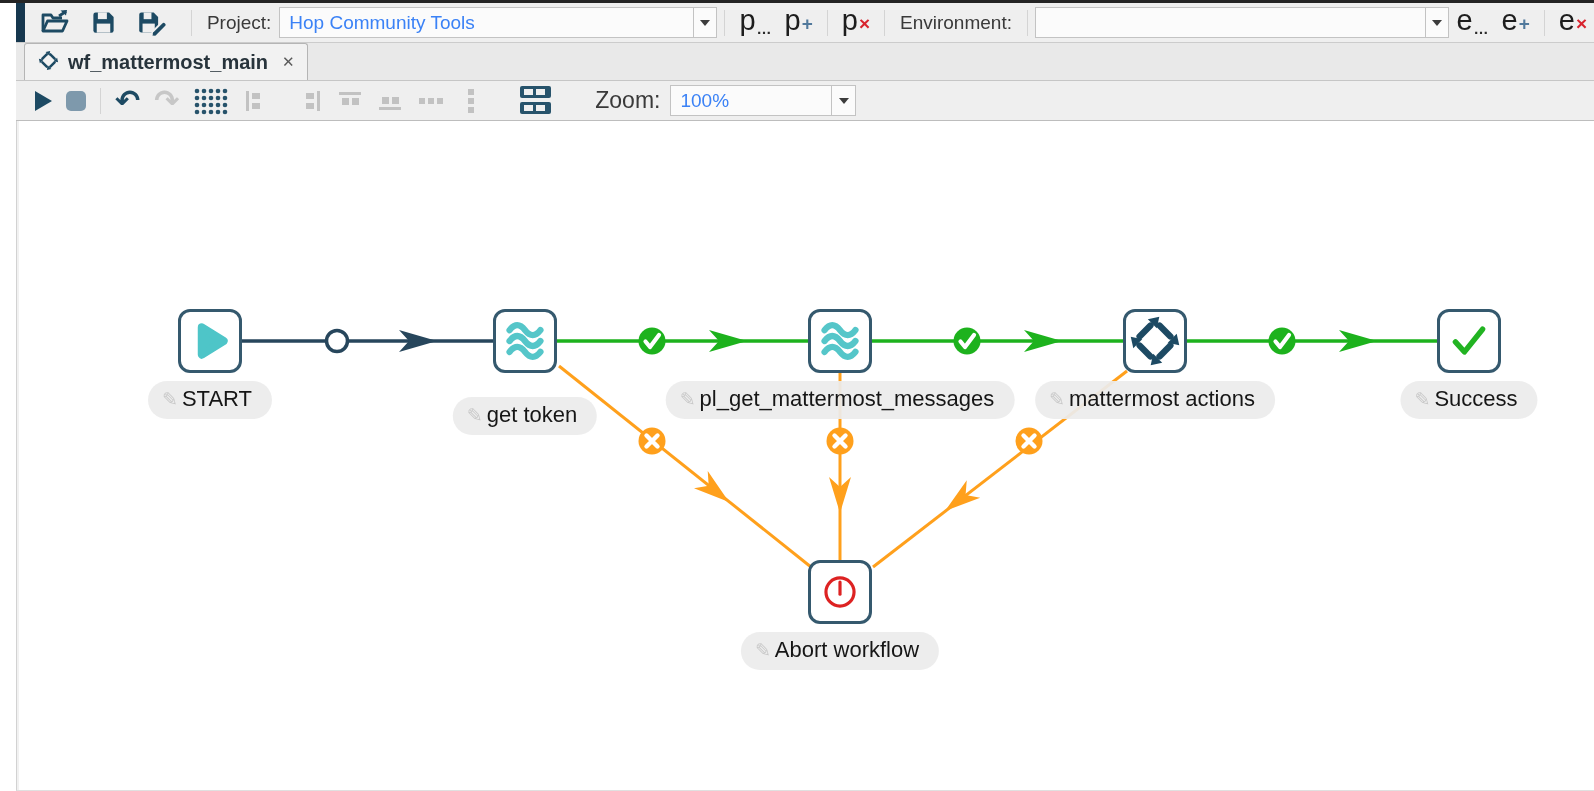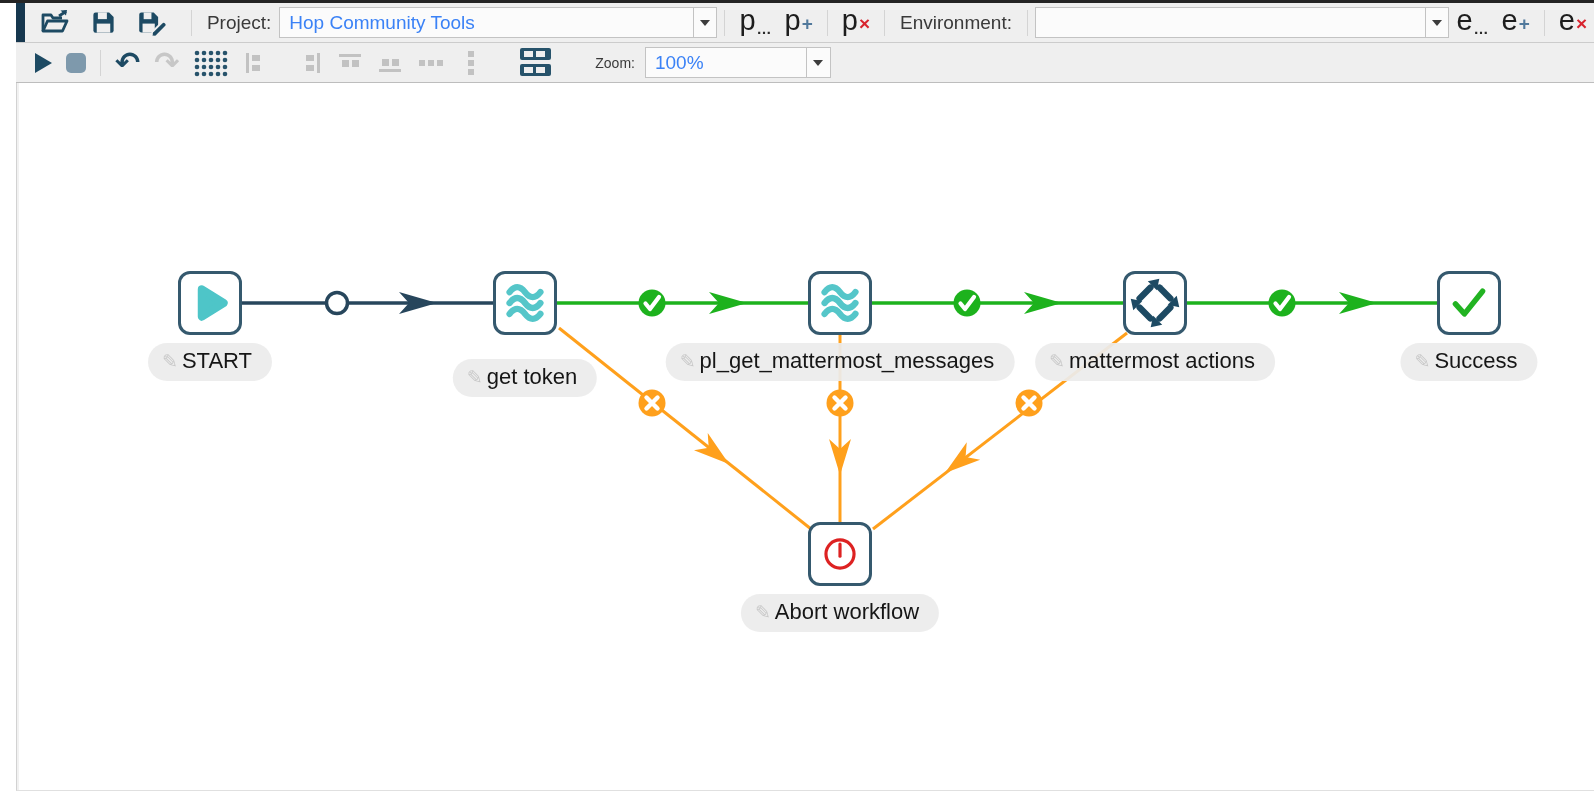--- a/index.html
+++ b/index.html
@@ -43,21 +43,21 @@
   
   .toolbar2 { height:40px; background:#efefef; border-bottom:1px solid #bdbdbd;
     display:flex; align-items:center; padding-left:12px; flex:0 0 auto; }
   .t2-btn { display:flex; align-items:center; justify-content:center;
     padding:0 7px; height:34px; }
   .play-tri { width:0; height:0; border-left:17px solid #1d4a63;
     border-top:10px solid transparent; border-bottom:10px solid transparent; }
   .stop-sq { width:20px; height:20px; background:#7e99ac; border-radius:5px; }
   .undo-glyph { font-size:30px; font-weight:bold; color:#1d4a63; line-height:30px; font-family:"DejaVu Sans",sans-serif; }
   .redo-glyph { font-size:30px; font-weight:bold; color:#c7c7c7; line-height:30px; font-family:"DejaVu Sans",sans-serif; }
-  .zoom-label { font-size:14px; color:#3a3a3a; margin-left:34px; margin-right:10px; }
+  .zoom-label { font-size:23px; color:#3a3a3a; margin-left:34px; margin-right:10px; }
   .zoom-combo { width:162px; }
 
   
   .canvas { flex:1; position:relative; background:#ffffff;
     border-left:1px solid #d2d2d2; box-shadow:inset 2px 0 0 #f1f1f1;
     border-bottom:1px solid #e0e0e0; }
   .canvas svg.wires { position:absolute; left:0; top:0; z-index:1; }
   .node { position:absolute; width:64px; height:64px; background:#fff;
     border:3px solid #35596e; border-radius:12px; display:flex;
     align-items:center; justify-content:center; z-index:3; }
@@ -145,20 +145,42 @@
       <span>e</span>
       <span class="pe-mod mod-add">+</span>
     </span>
     <div class="tool-sep"></div>
     <span class="pe-btn">
       <span>e</span>
       <span class="pe-mod mod-del">×</span>
     </span>
   </div>
 
+  <div class="tabbar">
+    <div class="tab">
+      <span>
+        <svg width="23" height="23" viewBox="0 0 64 64">
+          <g stroke="#1d4a63" stroke-width="7" stroke-linecap="round" fill="none">
+            <path d="M15 27 L27 15"></path>
+              <path d="M37 15 L49 27"></path>
+            <path d="M49 37 L37 49"></path>
+              <path d="M27 49 L15 37"></path>
+          </g>
+          <g fill="#1d4a63">
+            <polygon points="0,-7 11,0 0,7" transform="translate(29,13) rotate(-45)"></polygon>
+            <polygon points="0,-7 11,0 0,7" transform="translate(51,29) rotate(45)"></polygon>
+            <polygon points="0,-7 11,0 0,7" transform="translate(35,51) rotate(135)"></polygon>
+            <polygon points="0,-7 11,0 0,7" transform="translate(13,35) rotate(-135)"></polygon>
+          </g>
+        </svg>
+      </span>
+      <span class="tab-label">wf_mattermost_main</span>
+      <span class="tab-close">✕</span>
+    </div>
+  </div>
 
   <div class="toolbar2">
     <span class="t2-btn">
         <span class="play-tri"></span>
       </span>
     <span class="t2-btn">
         <span class="stop-sq"></span>
       </span>
     <div class="tool-sep"></div>
     <span class="t2-btn">

